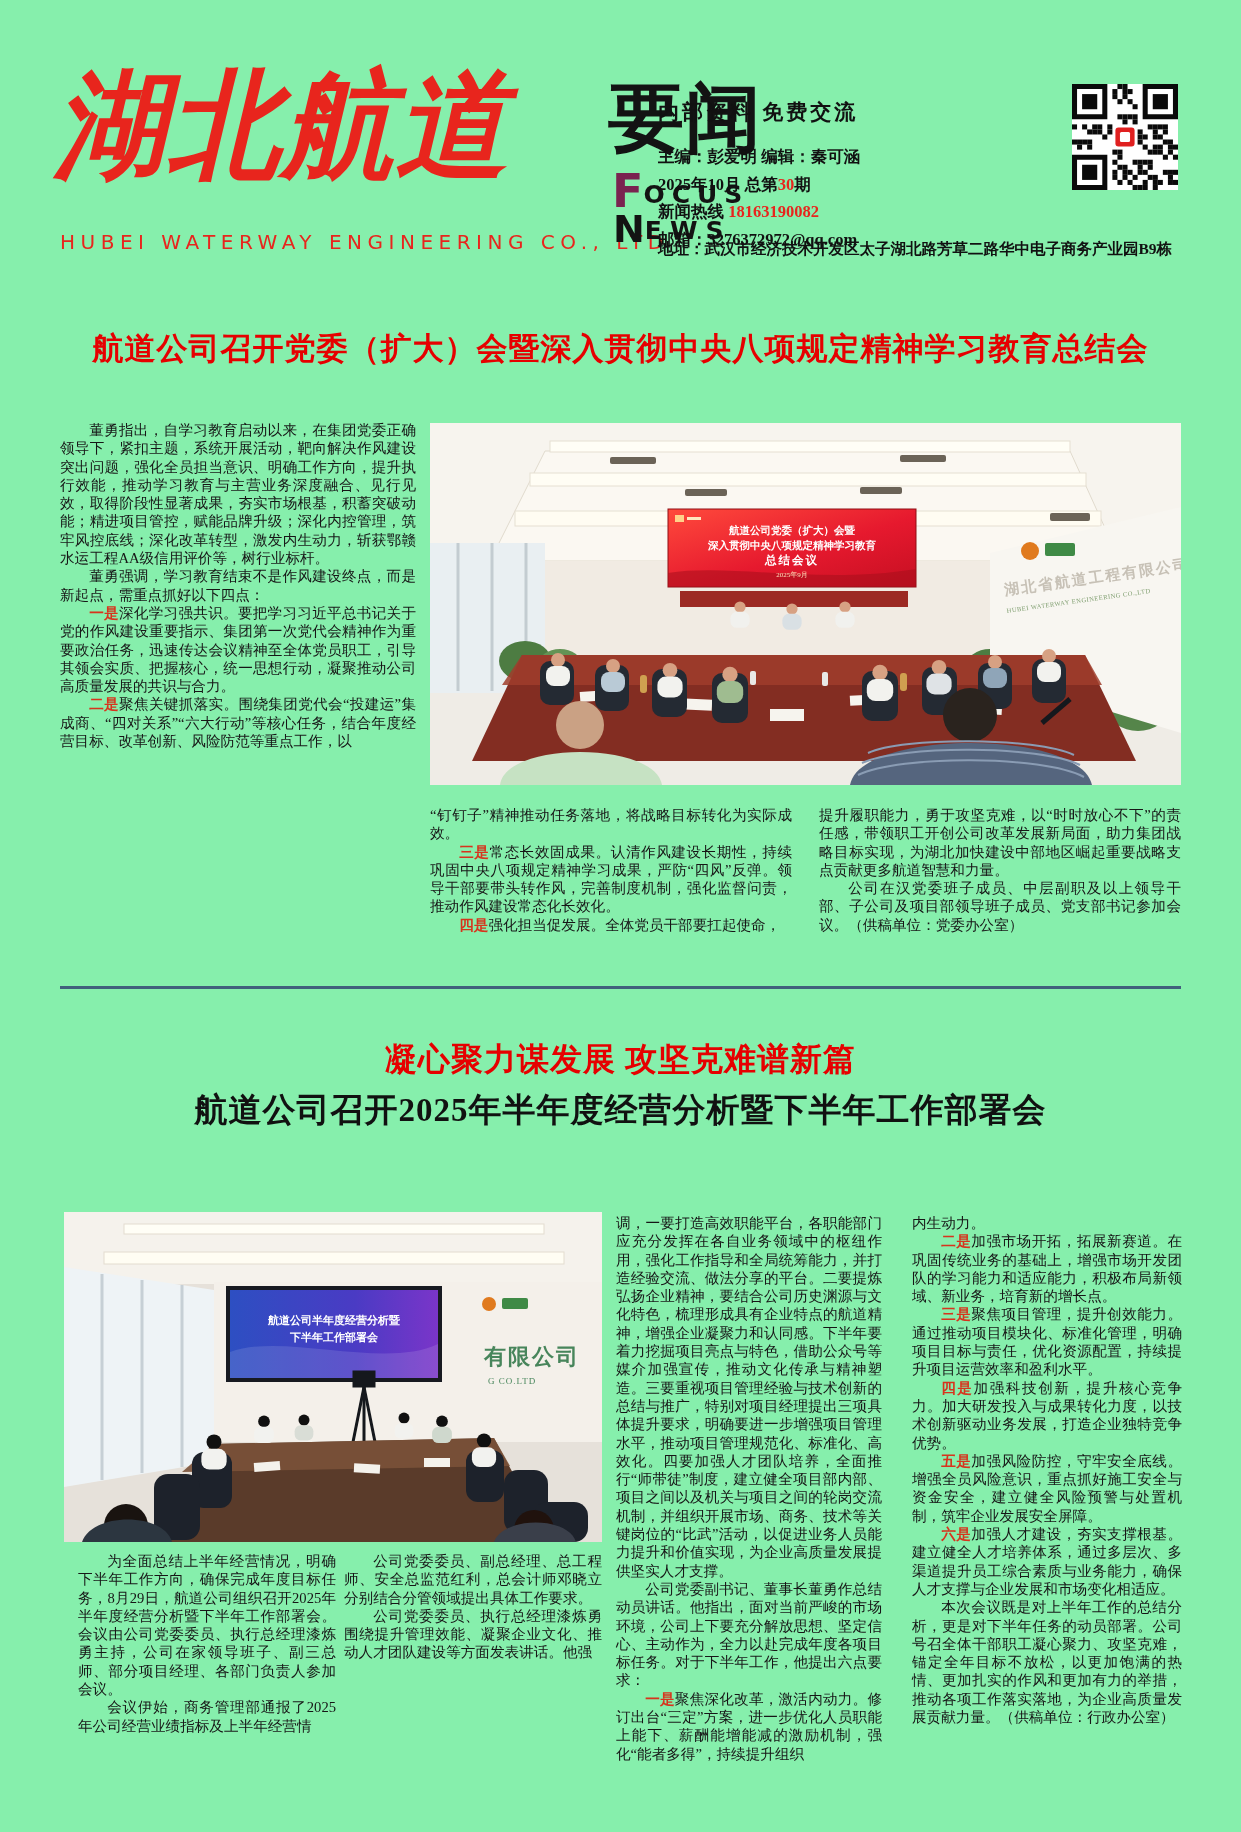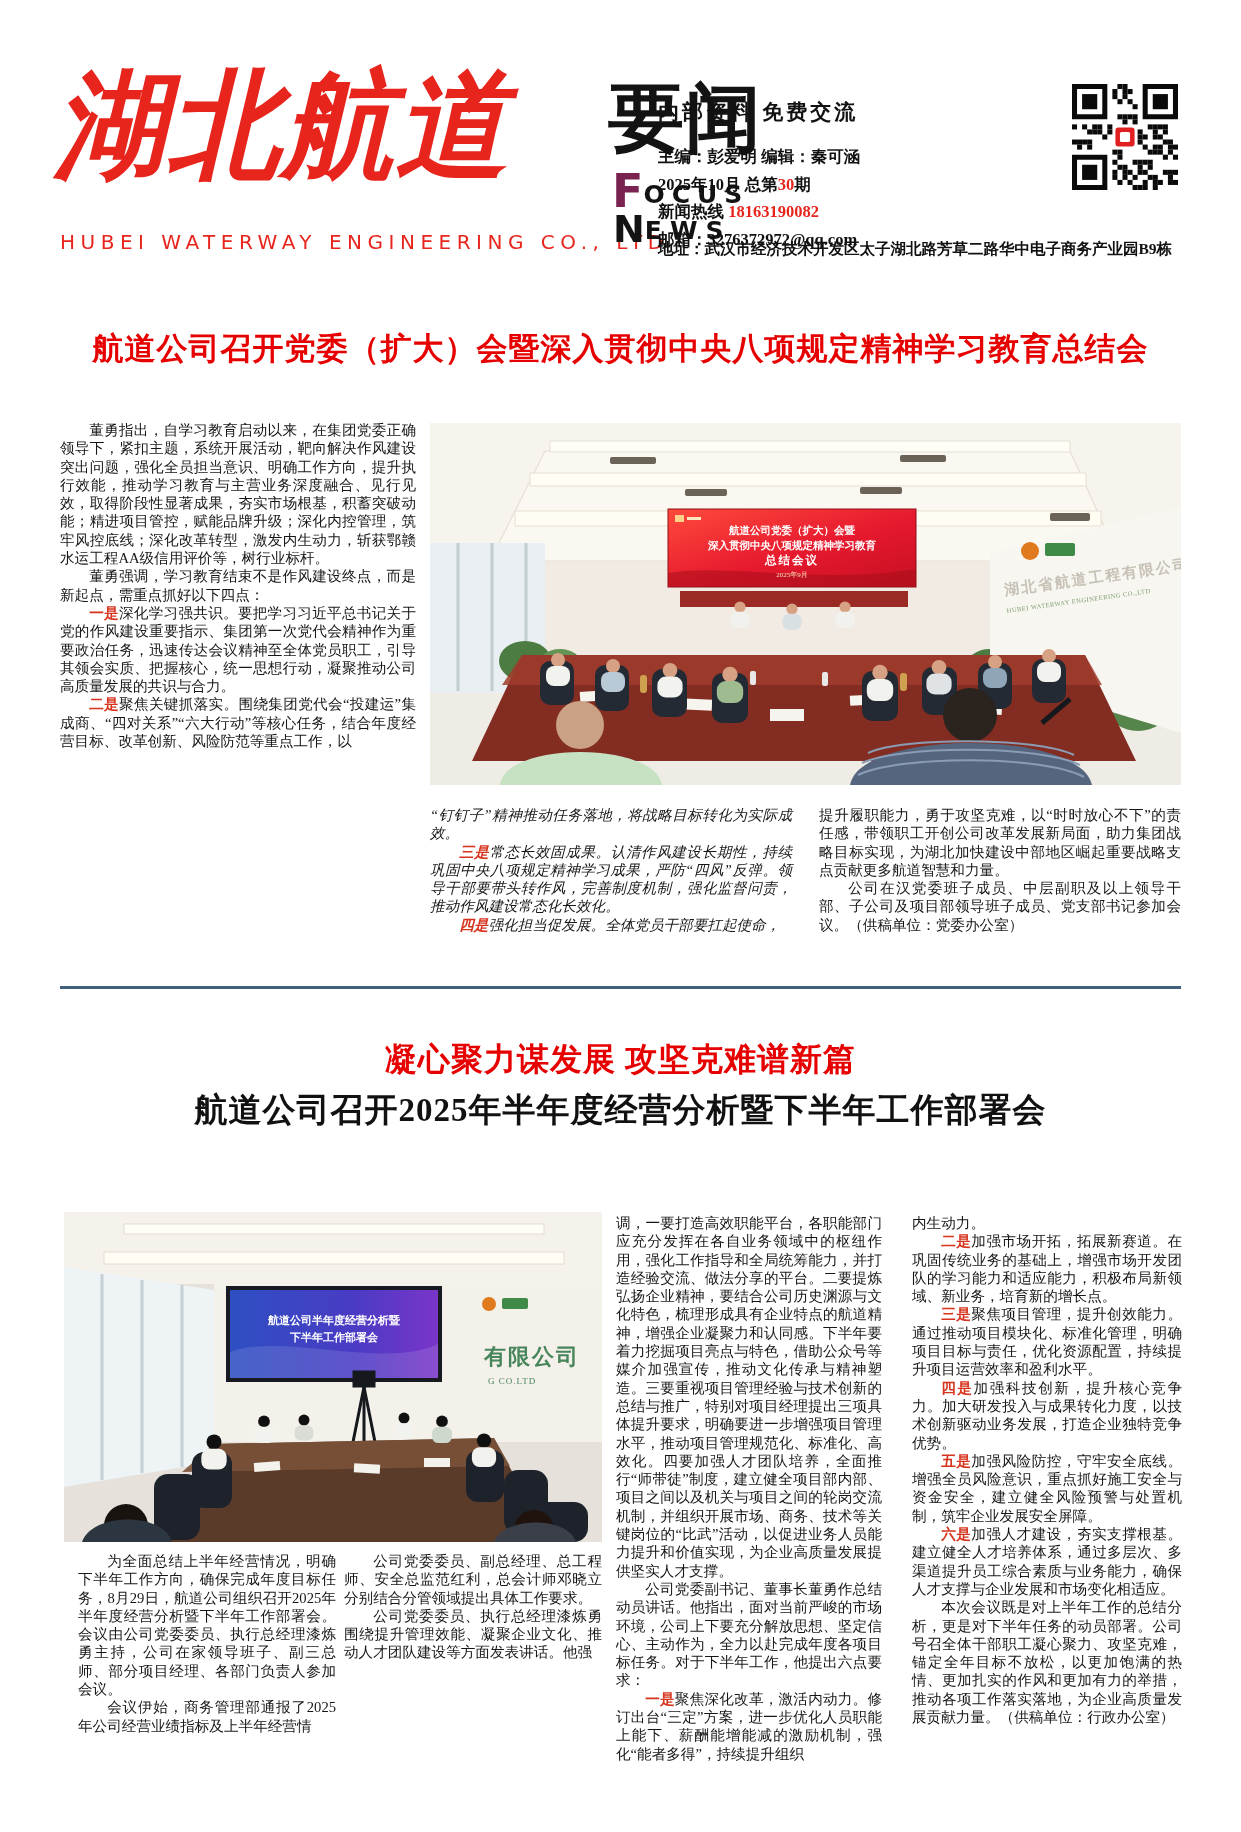--- a/index.html
+++ b/index.html
@@ -1,16 +1,16 @@
 <!DOCTYPE html>
 <html><head>
 <meta charset="utf-8">
 <style>
   html,body{margin:0;padding:0;background:#888;}
-  #page{position:relative;width:1241px;height:1832px;background:#ffffff;margin:0 auto;overflow:hidden;
+  #page{position:relative;width:1241px;height:1832px;background:#86efac;margin:0 auto;overflow:hidden;
         font-family:"Liberation Serif","DejaVu Serif",serif;}
   .abs{position:absolute;}
   
   .logo{left:54px;top:58px;width:470px;font-size:112px;line-height:1.2;font-weight:bold;font-style:italic;
         color:#e8251d;font-family:"DejaVu Serif",serif;letter-spacing:2px;transform:scaleY(1.05);white-space:nowrap;}
   .logo-en{left:60px;top:230px;font-size:20px;color:#e8251d;letter-spacing:5.5px;
            font-family:"DejaVu Sans",sans-serif;white-space:nowrap;}
   .section-cn{left:608px;top:80px;font-size:76px;font-weight:900;color:#131313;line-height:1;letter-spacing:1px;}
   .focus{left:612px;top:168px;font-family:"DejaVu Sans",sans-serif;font-weight:700;color:#131313;line-height:1;}
   .big-f{font-size:46px;color:#7a2350;}
@@ -30,21 +30,21 @@
   .a2-title-red{left:60px;top:1038px;width:1121px;text-align:center;font-size:32px;font-weight:900;
             color:#e60000;letter-spacing:1px;white-space:nowrap;}
   .a2-title-black{left:60px;top:1088px;width:1121px;text-align:center;font-size:33px;font-weight:900;
             color:#111;letter-spacing:1px;white-space:nowrap;}
   
   .bt{font-size:14.6px;line-height:18.3px;text-align:justify;color:#161616;}
   .bt p{margin:0;text-indent:2em;}
   .bt p.noindent{text-indent:0;}
   .lead{color:#d7341d;font-weight:bold;}
   .a1-left{left:60px;top:421px;width:356px;}
-  .a1-mid{left:430px;top:806px;width:362px;font-style:italic;}
+  .a1-mid{left:430px;top:806px;width:362px;}
   .a1-right{left:819px;top:806px;width:362px;}
   .photo1{left:430px;top:423px;width:751px;height:362px;}
   .divider{left:60px;top:986px;width:1121px;height:0;border-top:3px solid #41607c;}
   .photo2{left:64px;top:1212px;width:538px;height:330px;}
   .a2-colA{left:64px;top:1552px;width:258px;margin-left:14px;}
   .a2-colB{left:344px;top:1552px;width:258px;}
   .a2-colC{left:616px;top:1214px;width:266px;}
   .a2-colD{left:912px;top:1214px;width:270px;}
   svg{display:block;}
 </style>

